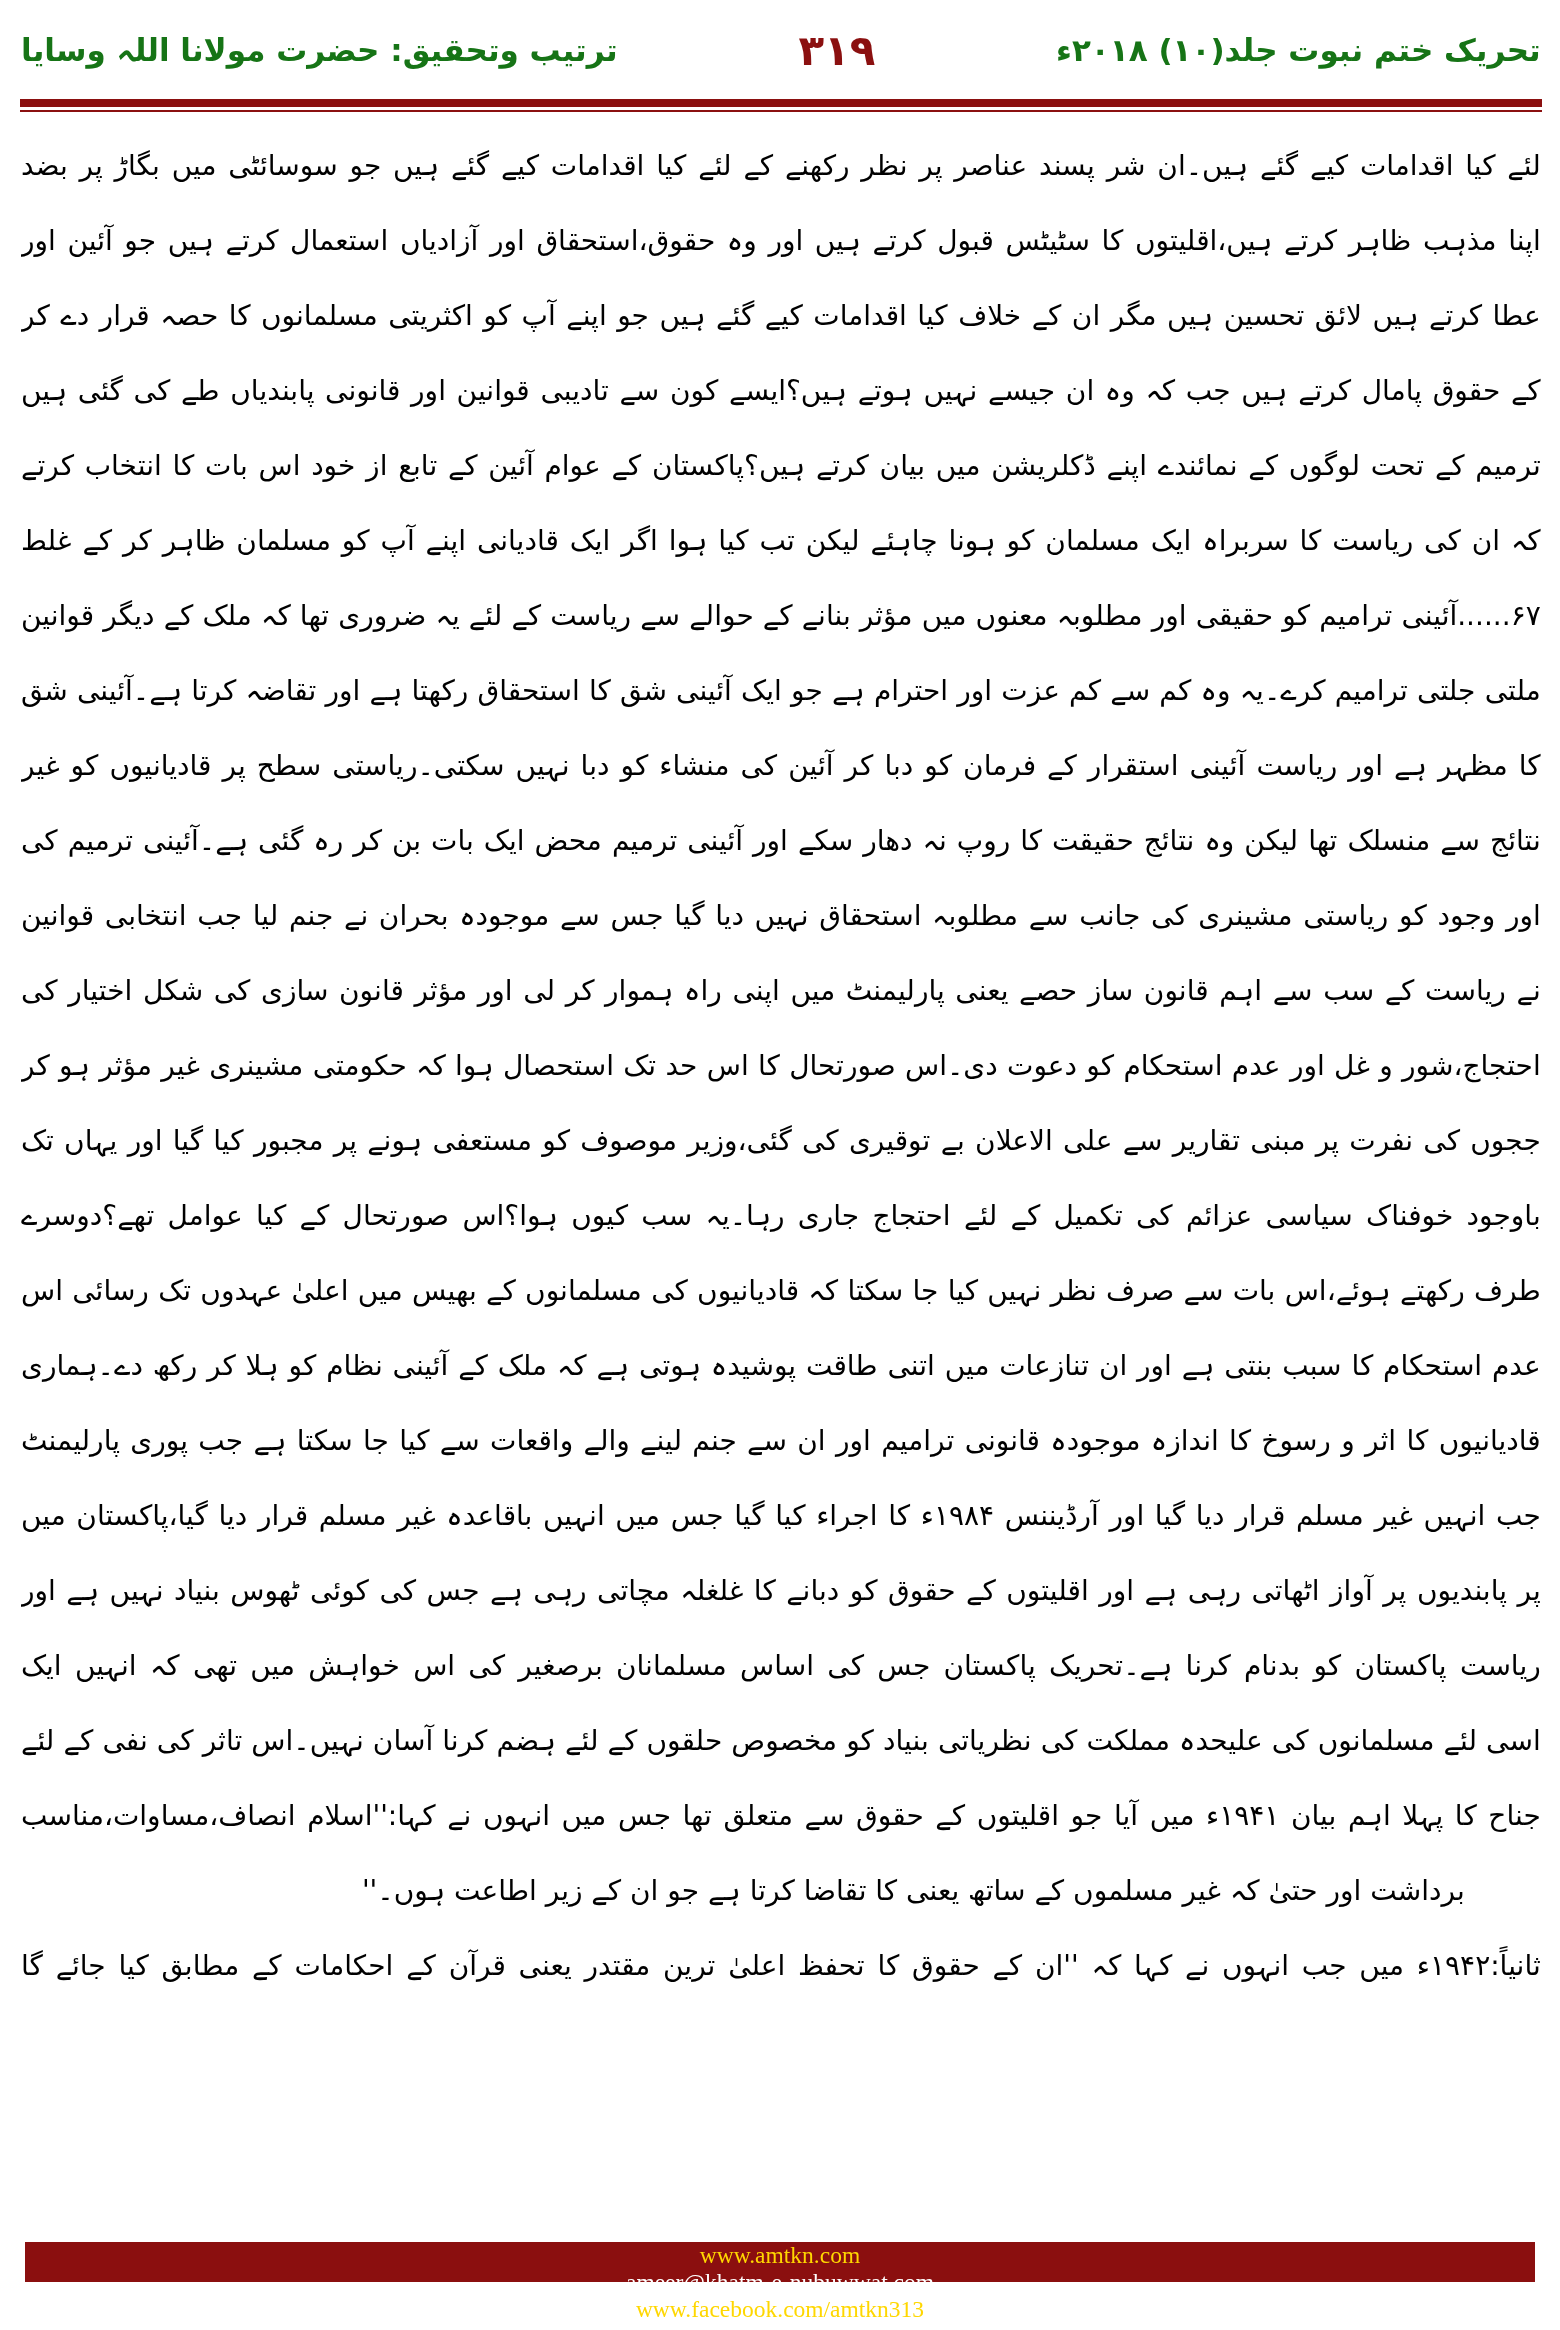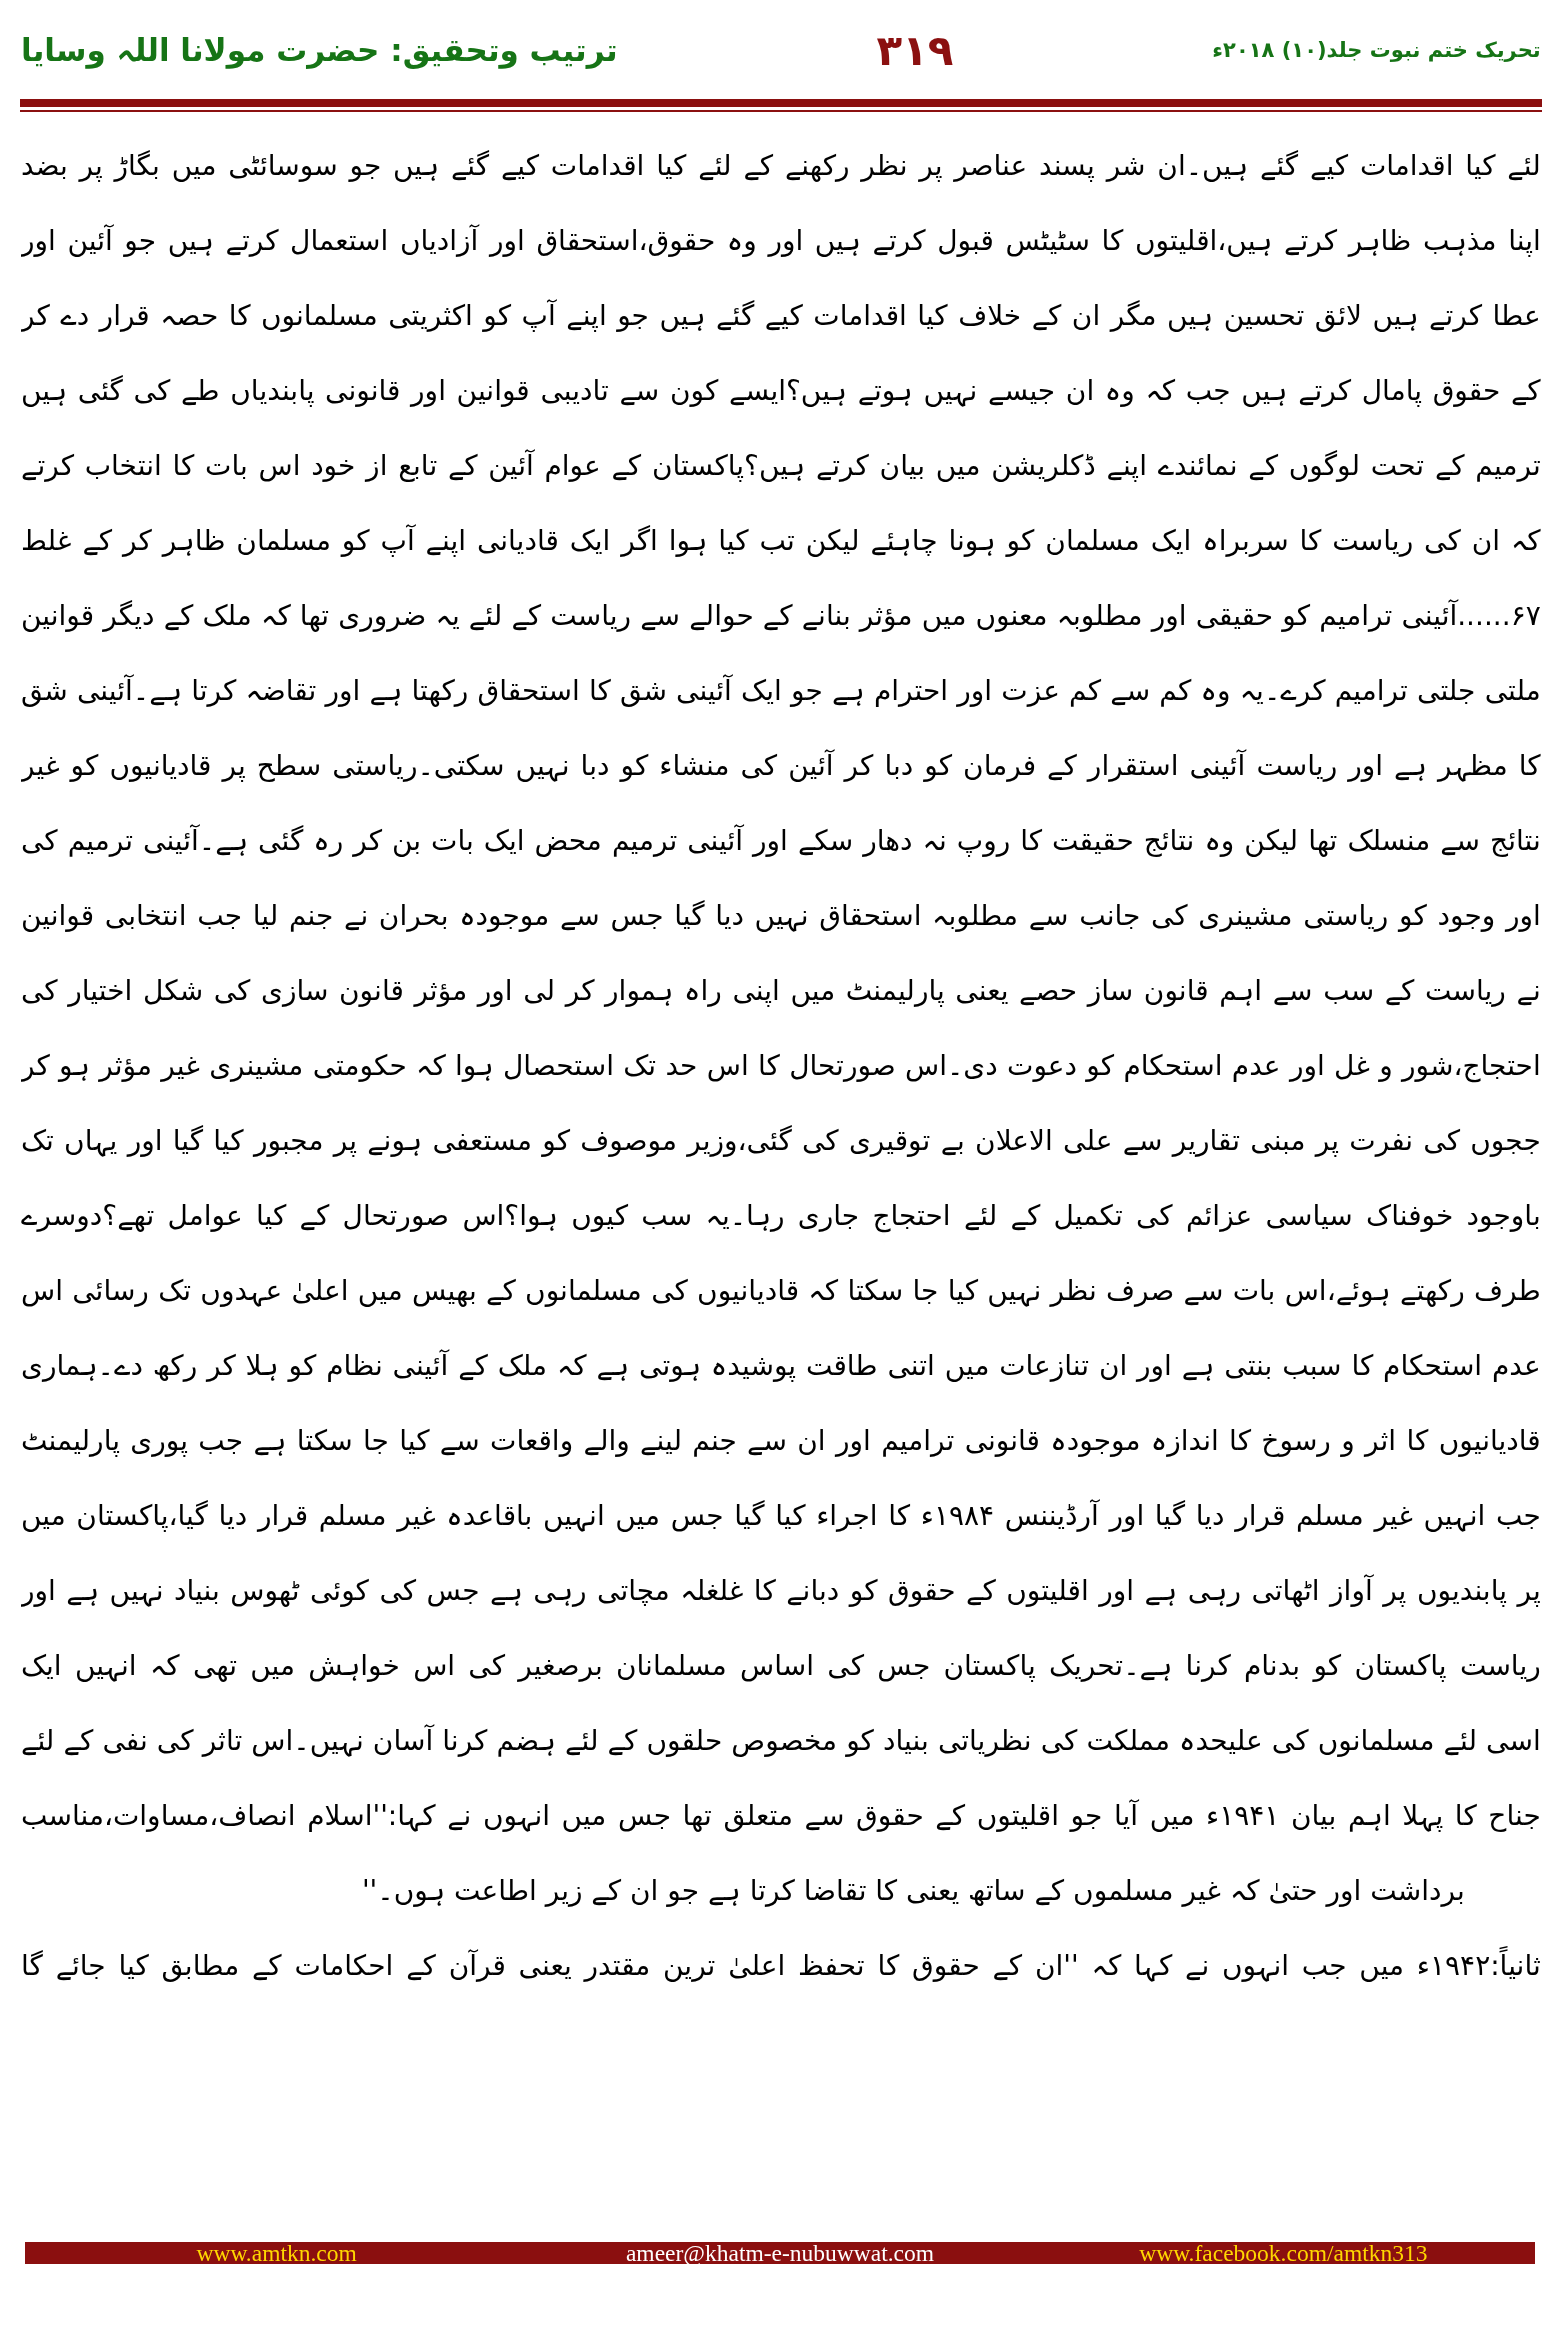--- a/index.html
+++ b/index.html
@@ -9,21 +9,21 @@
     background:#ffffff;
     overflow:hidden;
     font-family:"DejaVu Sans",sans-serif;
   }
   
   .header{
     position:absolute;top:8.4px;left:21px;right:19.3px;height:84px;
     direction:rtl;display:flex;justify-content:space-between;align-items:center;
   }
   .hdr-title{color:#167416;font-weight:bold;}
-  .hdr-right{font-size:21px;}
+  .hdr-right{font-size:31px;}
   .hdr-left{font-size:31px;}
   .page-num{
     color:#8b1010;font-size:42px;font-weight:bold;letter-spacing:1.7px;
   }
   
   .rules{position:absolute;top:99px;left:20px;right:18.5px;}
   .rule-thick{height:7.6px;background:#8b1010;}
   .rule-thin{height:2.5px;background:#8b1010;margin-top:3.4px;}
   
   .body-text{
@@ -37,23 +37,23 @@
     -moz-text-align-last:justify;
     white-space:normal;
     overflow:hidden;
   }
   .line.end{
     text-align:right;text-align-last:right;-moz-text-align-last:right;
   }
   .line.indent{padding-right:76px;}
   
   .footer{
-    position:absolute;left:25px;right:25px;top:2242px;height:22px;
+    position:absolute;left:25px;right:25px;top:2242px;height:40px;
     background:#8b0f0f;
-    display:flex;align-items:center;
+    display:flex;flex-direction:column;align-items:center;
     font-family:"Liberation Serif","DejaVu Serif",serif;
     font-size:23.5px;
   }
   .footer .cell{flex:1;text-align:center;}
   .f-yellow{color:#ffd700;}
   .f-white{color:#ffffff;}
 </style>
 </head>
 <body>
 

